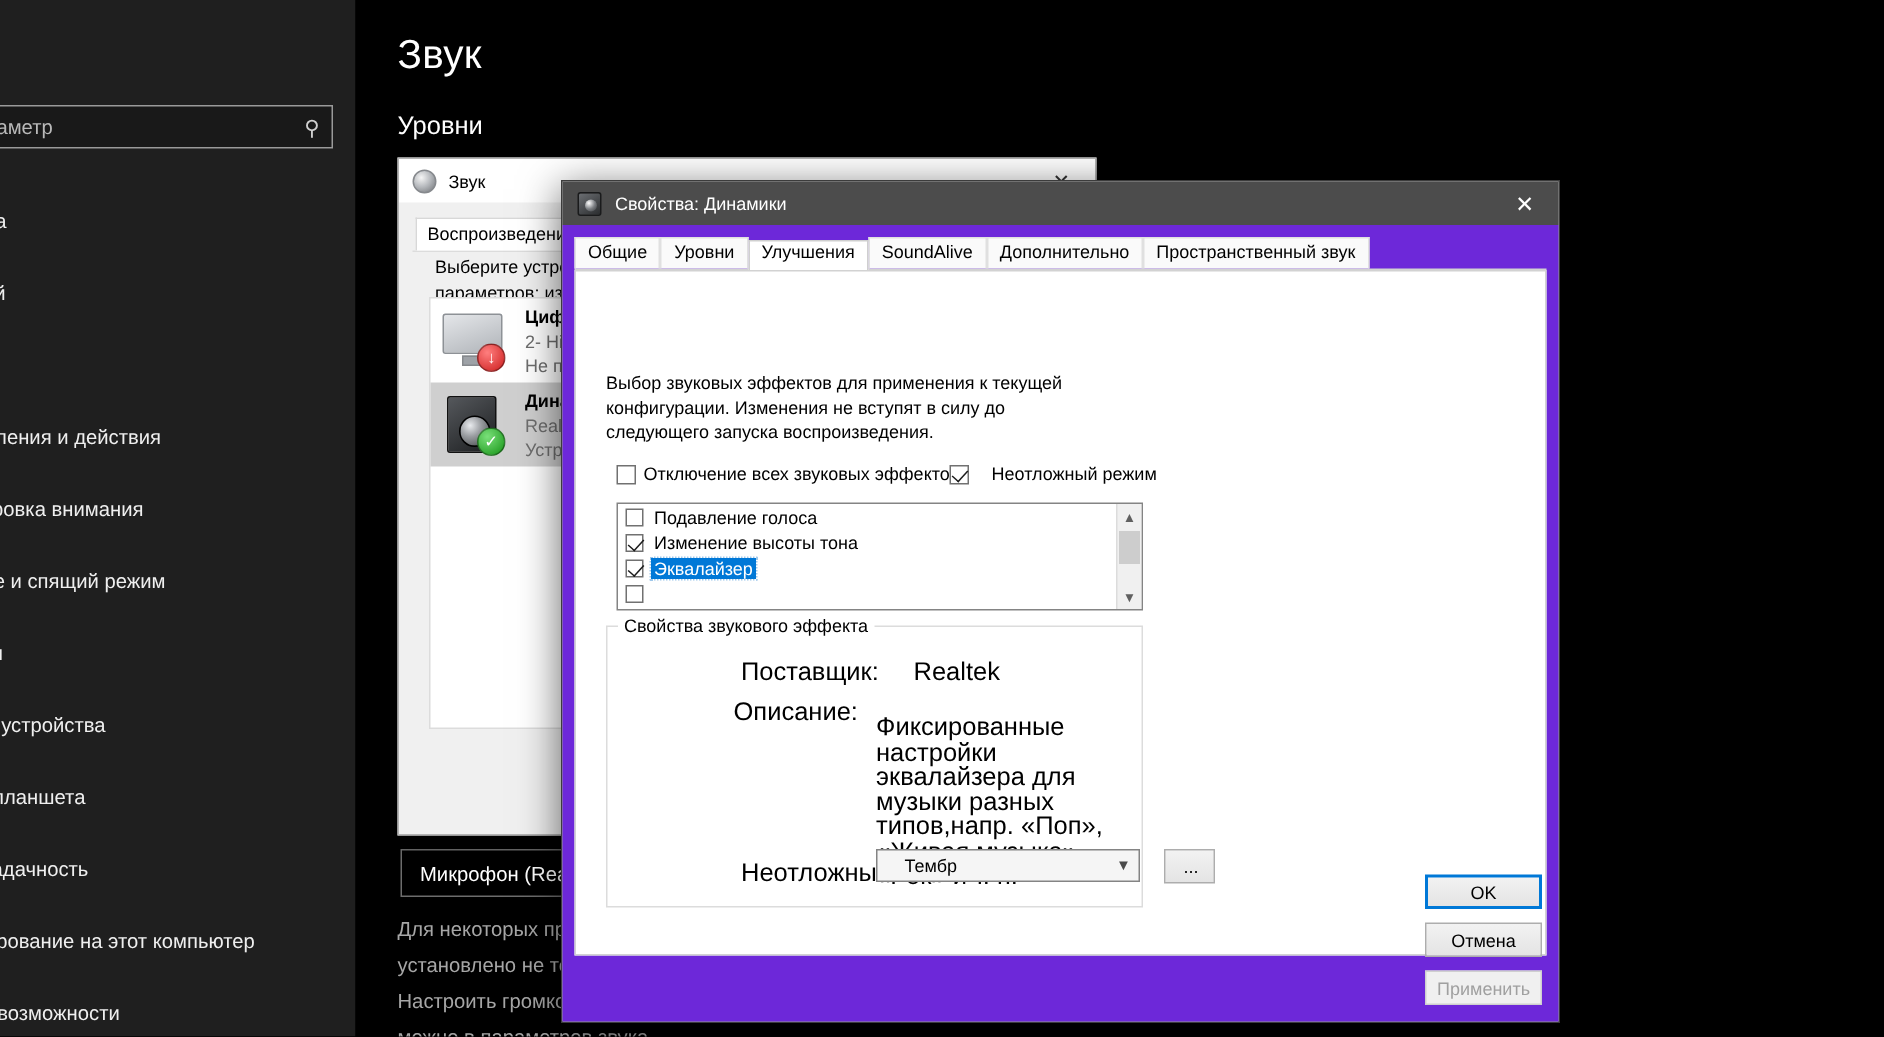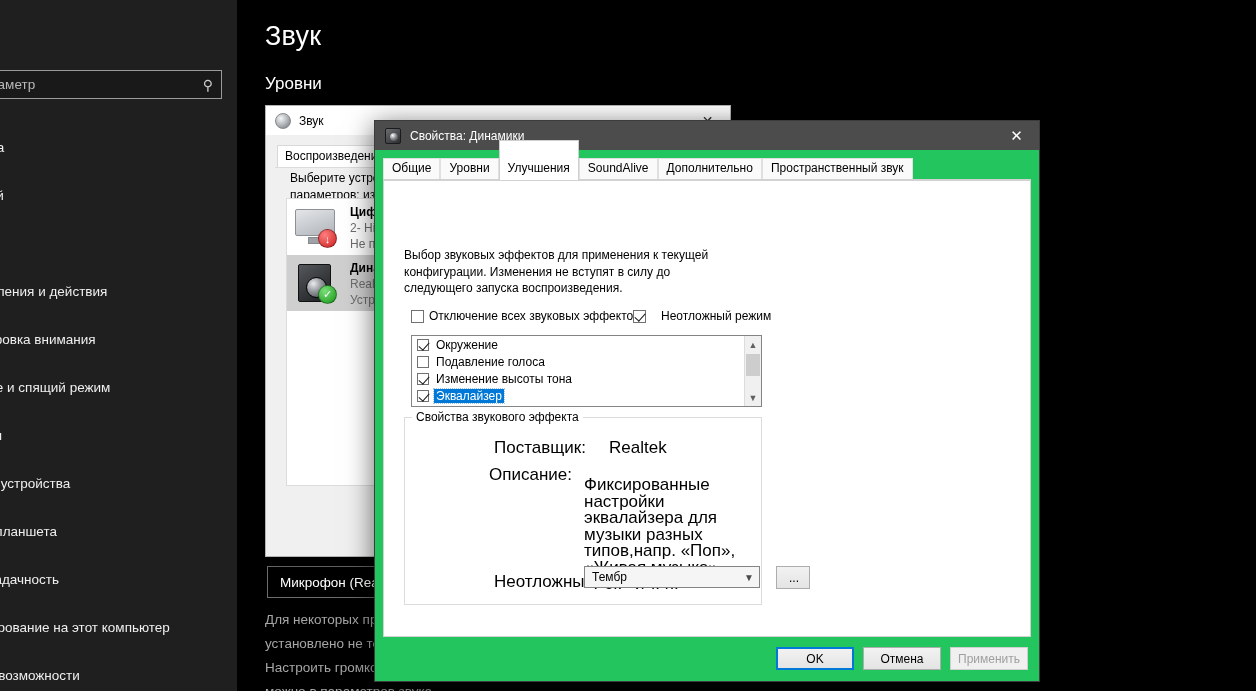--- a/index.html
+++ b/index.html
@@ -139,31 +139,31 @@
   .prop-tb .ti { font-size: 12px; color: #fff; margin-left: 9px; }
   .prop-tb .xbtn { margin-left: auto; width: 45px; height: 29px; display:flex;align-items:center;justify-content:center;color:#fff;font-size:15px;}
   .prop-ico {
     width: 16px; height: 16px; background: linear-gradient(145deg,#6b6e72,#2b2d2f);
     border: 1px solid #1a1b1c; border-radius: 2px; position: relative;
   }
   .prop-ico:after {
     content:""; position:absolute; left:4px; top:4px; width:8px; height:8px; border-radius:50%;
     background: radial-gradient(circle at 33% 30%, #fff, #7d8084 50%, #303235 100%);
   }
-  .prop-body { position: absolute; left: 0; top: 29px; right: 0; bottom: 0; background: #22c55e; }
+  .prop-body { position: absolute; left: 0; top: 29px; right: 0; bottom: 0; background: #6d28d9; }
   .tabstrip {
     position: absolute; left: 8px; top: 8px; right: 8px; height: 22px;
     border-bottom: 1px solid #d2d2d2; display: flex; align-items: flex-end;
   }
   .tabstrip .tab {
     font-size: 12px; color: #000; padding: 2px 8px 4px 8px; white-space: nowrap;
     border: 1px solid #e0e0e0; border-bottom: none; background: #fafafa;
   }
   .tabstrip .tab.active {
-    background: #fff; border-color: #cfcfcf; padding: 20px 8px 5px 8px;
+    background: #fff; border-color: #cfcfcf; padding: 0 8px 5px 8px;
     margin-bottom: -1px; position: relative; z-index: 2;
   }
   .prop-page {
     position: absolute; left: 8px; top: 30px; right: 8px; bottom: 44px;
     background: #fff; border: 1px solid #d2d2d2;
   }
   .desc { position: absolute; left: 20px; top: 66px; width: 335px; font-size: 12px; line-height: 16.5px; color: #000; }
   .cb { display: inline-flex; align-items: center; font-size: 12px; color: #000; }
   .box {
     width: 13px; height: 13px; border: 1px solid #717171; background: #fff;
@@ -200,26 +200,26 @@
   }
   .fl { position: absolute; font-size: 17px; color: #000; }
   .lbl-vendor { left: 110px; top: 257px; }
   .val-vendor { left: 200px; top: 257px; margin-left: 25px; }
   .lbl-desc { left: 105px; top: 284px; }
   .val-desc { left: 200px; top: 284px; width: 175px; line-height: 16.5px; margin-top: 12px; }
   .lbl-set { left: 110px; top: 391px; }
   .combo {
     position: absolute; left: 200px; top: 385px; width: 176px; height: 22px;
     border: 1px solid #848484; background: #f5f5f5; display: flex; align-items: center;
-    font-size: 12px; color: #000; padding-left: 7px;
+    font-size: 12px; color: #000; padding-left: 18px;
   }
   .combo .cv { flex: 1; }
   .combo .car { width: 20px; text-align: center; color: #4b4b4b; font-size: 10px; }
   .dots-btn { position: absolute; left: 392px; top: 385px; width: 34px; height: 23px; }
-  .btnrow { position: absolute; right: 11px; bottom: 11px; display: flex; gap: 9px; }
+  .btnrow { position: absolute; right: 11px; bottom: 11px; display: flex; gap: 9px; flex-direction: column; }
   .btnrow .b { width: 78px; height: 23px; display: flex; align-items: center; justify-content: center; }
   .b.def { border: 2px solid #0078d7; }
   .b.dis { color: #a0a0a0; background: #f0f0f0; border-color: #cfcfcf; }
 </style>
 </head>
 <body>
 
 <div id="root">
 
   <div class="settings-sidebar">
@@ -342,24 +342,20 @@
           <span class="box"></span>
           <span>Отключение всех звуковых эффектов</span>
         </label>
         <label class="cb cb-imm">
           <span class="box chk"></span>
           <span>Неотложный режим</span>
         </label>
 
         <div class="fxlist">
           <div class="fxrow">
-            <span class="box chk"></span>
-            <span class="lbl">Окружение</span>
-          </div>
-          <div class="fxrow">
             <span class="box"></span>
             <span class="lbl">Подавление голоса</span>
           </div>
           <div class="fxrow">
             <span class="box chk"></span>
             <span class="lbl">Изменение высоты тона</span>
           </div>
           <div class="fxrow sel">
             <span class="box chk"></span>
             <span class="lbl">Эквалайзер</span>

